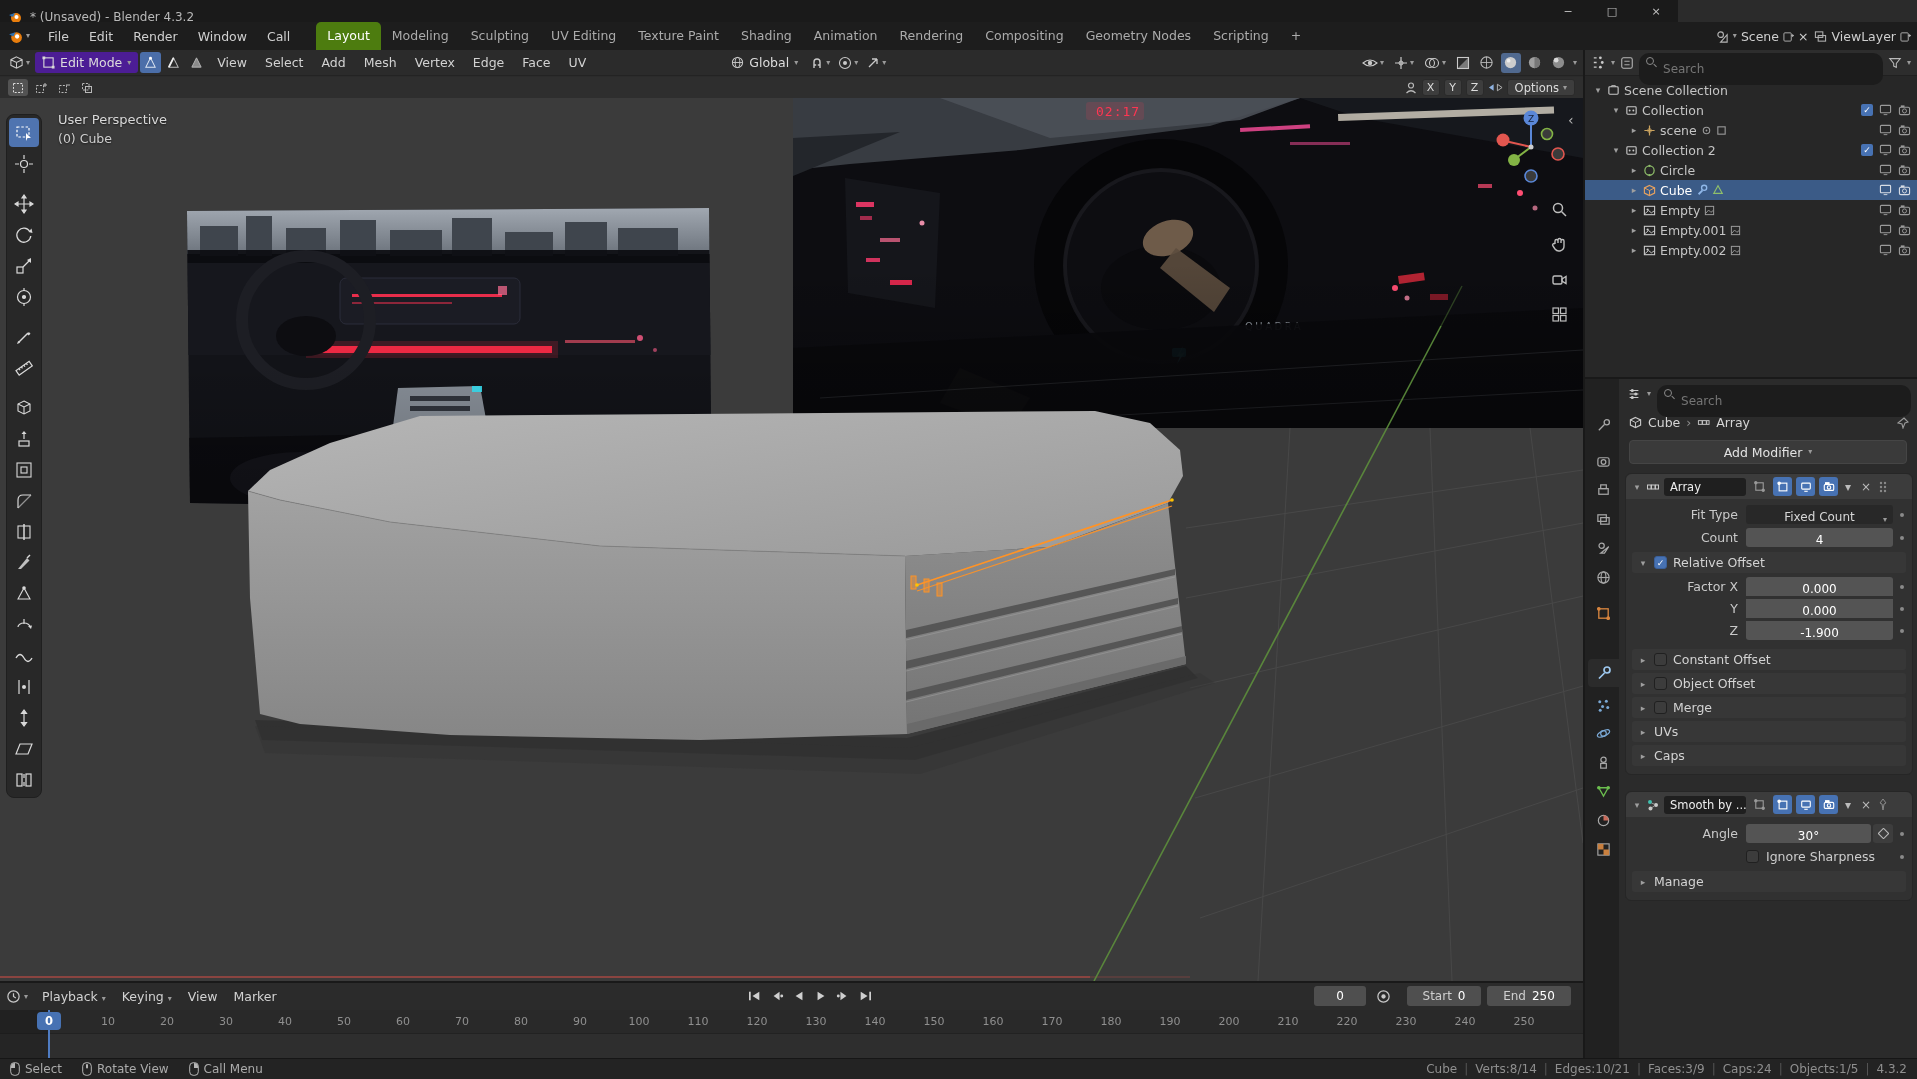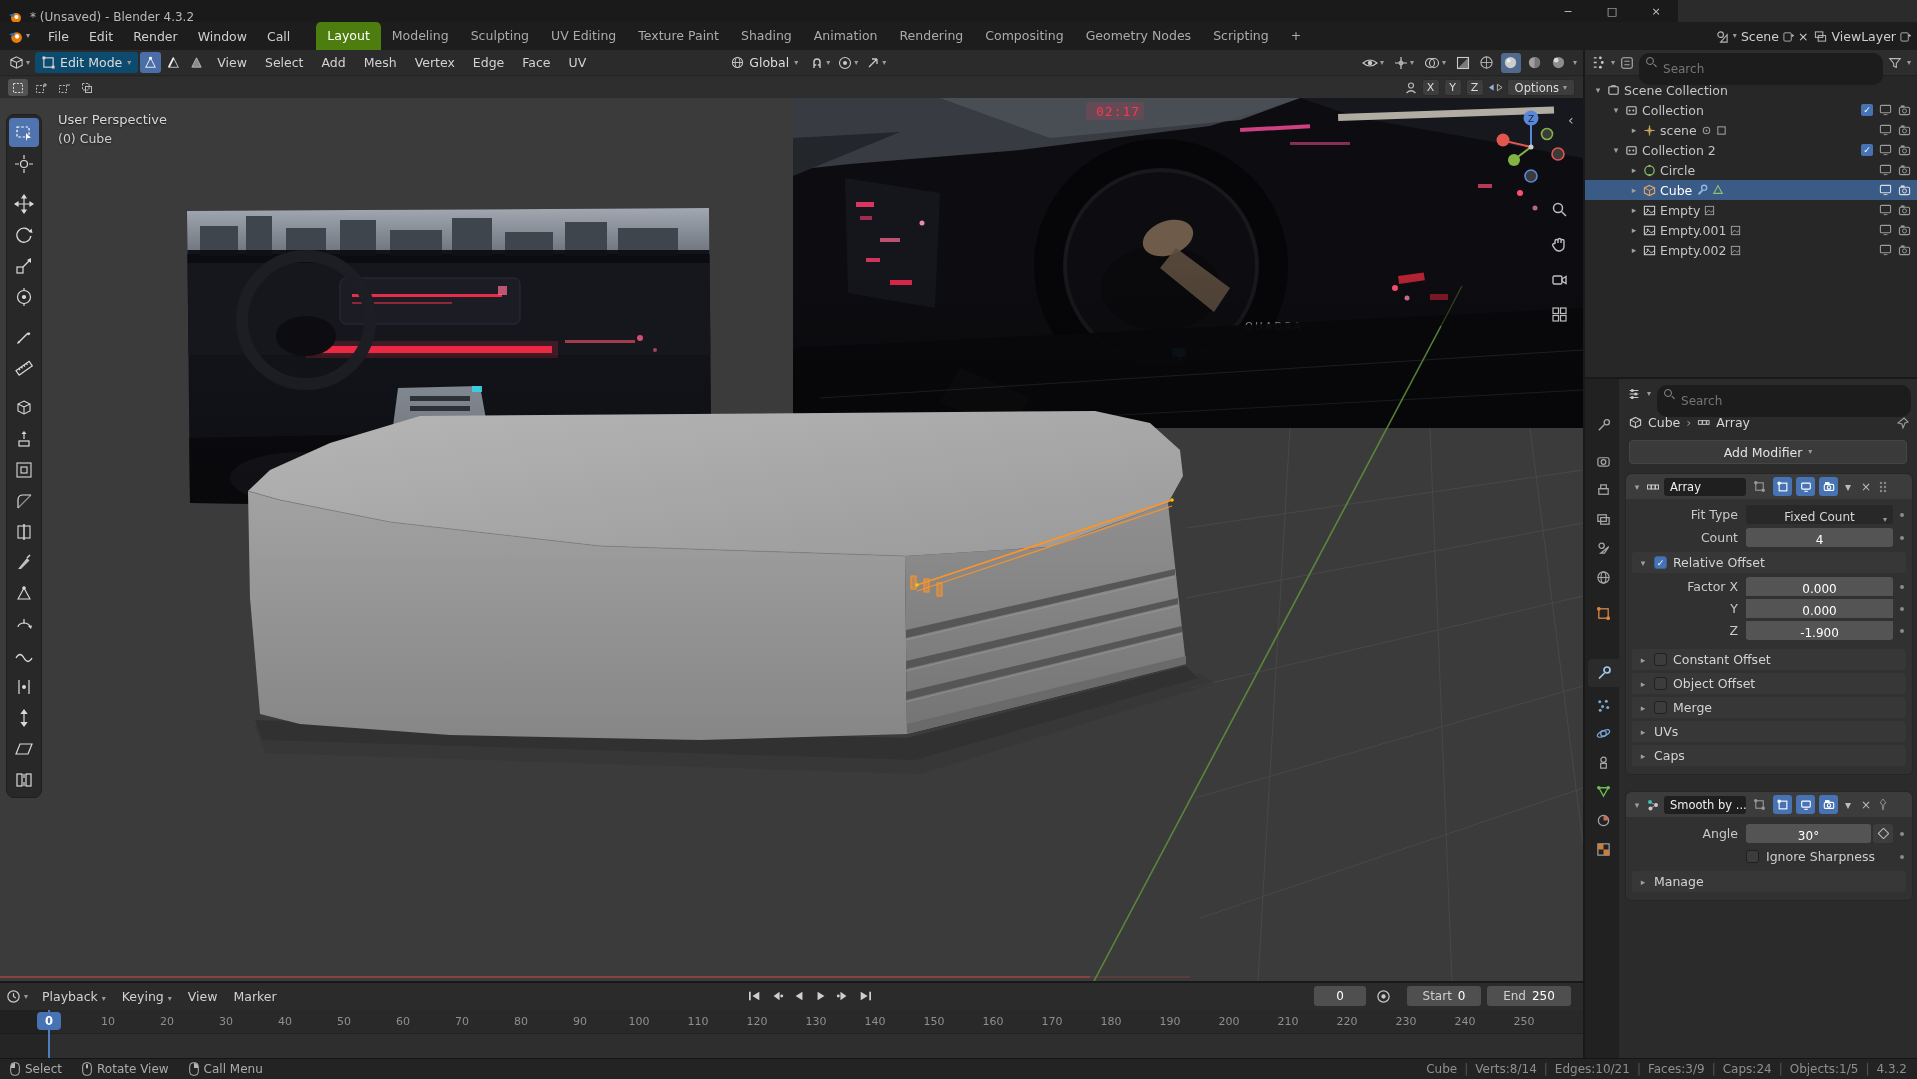--- a/index.html
+++ b/index.html
@@ -16,21 +16,21 @@
 .menu{padding:0 10px;height:28px;display:flex;align-items:center;color:#cfcfcf;font-size:12.5px}
 .appbtn{display:flex;align-items:center;gap:3px;padding:0 8px;height:28px}
 .tabs{display:flex;align-items:stretch;height:28px;margin-left:16px}
 .tab{padding:6px 11px 0;font-size:12.5px;color:#ababab;white-space:nowrap}
 .tab.active{background:#4d7c0f;color:#fff;border-radius:5px 5px 0 0}
 .chev{font-size:8px;color:#9a9a9a;line-height:1}
 .scnblock{position:absolute;right:6px;top:0;height:28px;display:flex;gap:6px;align-items:center;font-size:12.5px}
 .scnitem{display:flex;align-items:center;gap:4px;color:#cfcfcf}
 
 .vheader{position:absolute;left:0;top:50px;width:1583px;height:26px;background:#2b2b2b;display:flex;align-items:center;padding:0 6px;gap:2px;border-bottom:1px solid #232323}
-.hbtn{height:21px;display:flex;align-items:center;gap:5px;padding:0 7px;border-radius:3px;background:#0c4a6e;font-size:12.5px;color:#dcdcdc}
+.hbtn{height:21px;display:flex;align-items:center;gap:5px;padding:0 7px;border-radius:3px;background:#4c1d95;font-size:12.5px;color:#dcdcdc}
 .hmenu{padding:0 8px;color:#d2d2d2;font-size:12.5px}
 .modebtn{width:21px;height:21px;border-radius:3px;display:flex;align-items:center;justify-content:center}
 .modebtn.active{background:#4b6ea9}
 .icbtn{height:21px;display:flex;align-items:center;gap:2px;padding:0 3px;border-radius:3px}
 .shadeball{width:20px;height:20px;display:flex;align-items:center;justify-content:center;border-radius:3px}
 .shadeball.active{background:#50698f}
 
 .tstrip{position:absolute;left:0;top:77px;width:1583px;height:21px;background:#2e2e2e;display:flex;align-items:center;padding:0 8px;gap:3px}
 .sbtn{width:20px;height:17px;border-radius:3px;display:flex;align-items:center;justify-content:center}
 .sbtn.active{background:#535353}

